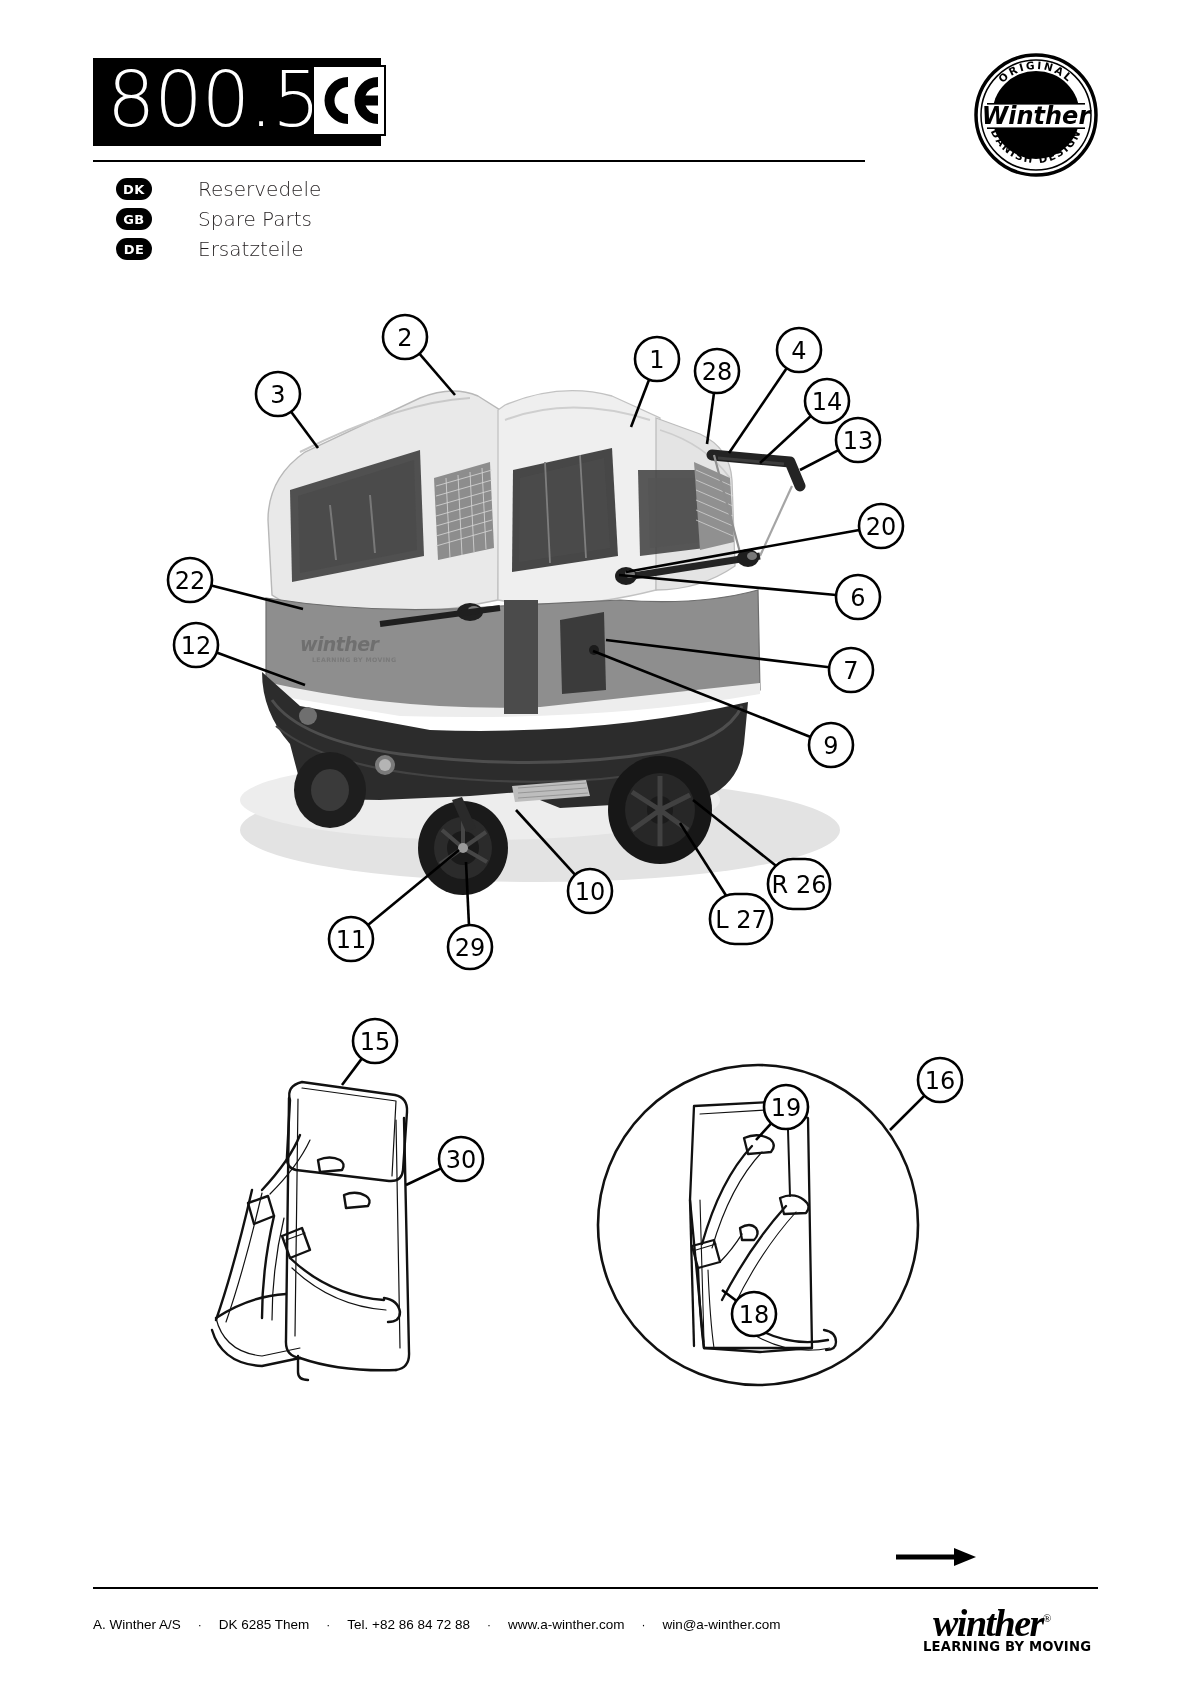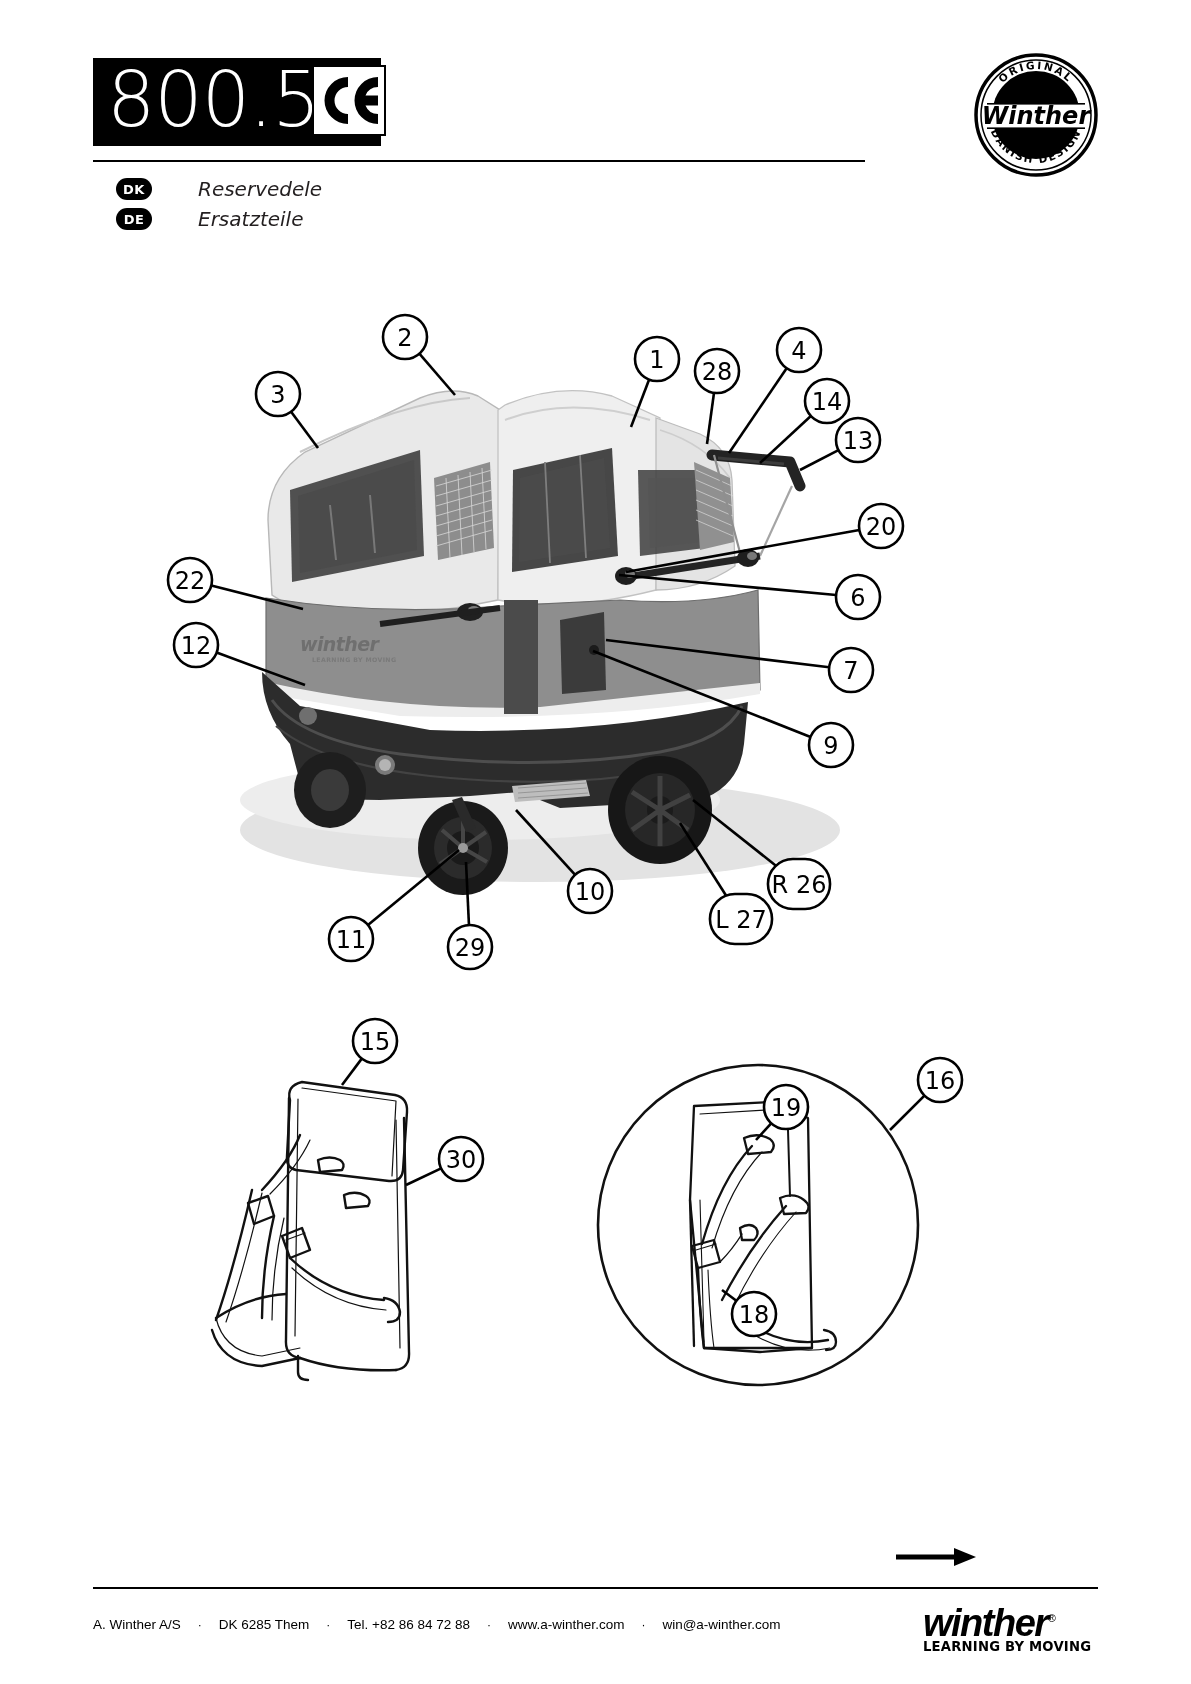--- a/index.html
+++ b/index.html
@@ -36,39 +36,39 @@
   
   .langs{position:absolute;left:116px;top:174px;width:420px;}
   .lang-row{display:flex;align-items:center;height:30px;}
   .lang-badge{
     width:36px;height:22px;border-radius:11px;background:#000;color:#fff;
     font-size:13px;font-weight:bold;display:flex;align-items:center;
     justify-content:center;letter-spacing:0.5px;flex:none;
     font-family:"DejaVu Sans", sans-serif;
   }
   .lang-name{margin-left:46px;font-size:20px;color:#231f20;
-    font-family:"DejaVu Sans", sans-serif;font-weight:300;font-style:italic;}
+    font-family:"DejaVu Sans", sans-serif;font-weight:300;}
 
   
   .ftr-rule{position:absolute;left:93px;top:1587px;width:1005px;height:0;
     border-top:2px solid #000;}
   .ftr{
     position:absolute;left:93px;top:1595px;width:1005px;height:70px;
   }
   .ftr-arrow{position:absolute;right:122px;top:-48px;width:80px;height:20px;}
   .ftr-line{
     position:absolute;left:0;top:22px;display:flex;align-items:center;
     font-size:13.5px;color:#000;white-space:nowrap;
     font-family:Liberation Sans, sans-serif;
   }
   .ftr-line .sep{margin:0 17px;font-size:12px;}
   .ftr-logo{position:absolute;right:0;top:5px;width:175px;height:48px;}
   .ftr-logo .wlogo{
-    font-family:Liberation Sans, sans-serif;font-weight:bold;font-style:italic;
-    font-size:38px;line-height:36px;letter-spacing:-1.5px;
+    font-family:Liberation Serif, serif;font-weight:bold;font-style:italic;
+    font-size:38px;line-height:36px;letter-spacing:-1.5px;margin-left:10px;
   }
   .ftr-logo .wtag{
     font-family:"DejaVu Sans", sans-serif;font-weight:bold;
     font-size:13.2px;letter-spacing:0.2px;margin-top:-2px;
   }
   .ftr-logo .reg{font-size:11px;vertical-align:super;font-weight:normal;font-style:normal;}
 
   text{font-family:"DejaVu Sans", sans-serif;}
 </style>
 </head>
@@ -111,20 +111,24 @@
   </div>
 
   <div class="hdr-rule"></div>
 
   <div class="langs">
     <div class="lang-row">
       <span class="lang-badge">DK</span>
       <span class="lang-name">Reservedele</span>
     </div>
     <div class="lang-row">
+      <span class="lang-badge">GB</span>
+      <span class="lang-name">Spare Parts</span>
+    </div>
+    <div class="lang-row">
       <span class="lang-badge">DE</span>
       <span class="lang-name">Ersatzteile</span>
     </div>
   </div>
 
   <svg style="position:absolute;left:0;top:0;width:1191px;height:1684px;pointer-events:none;" viewBox="0 0 1191 1684">
 
     <g>
 
       <ellipse cx="540" cy="830" rx="300" ry="52" fill="#e3e3e3"></ellipse>

